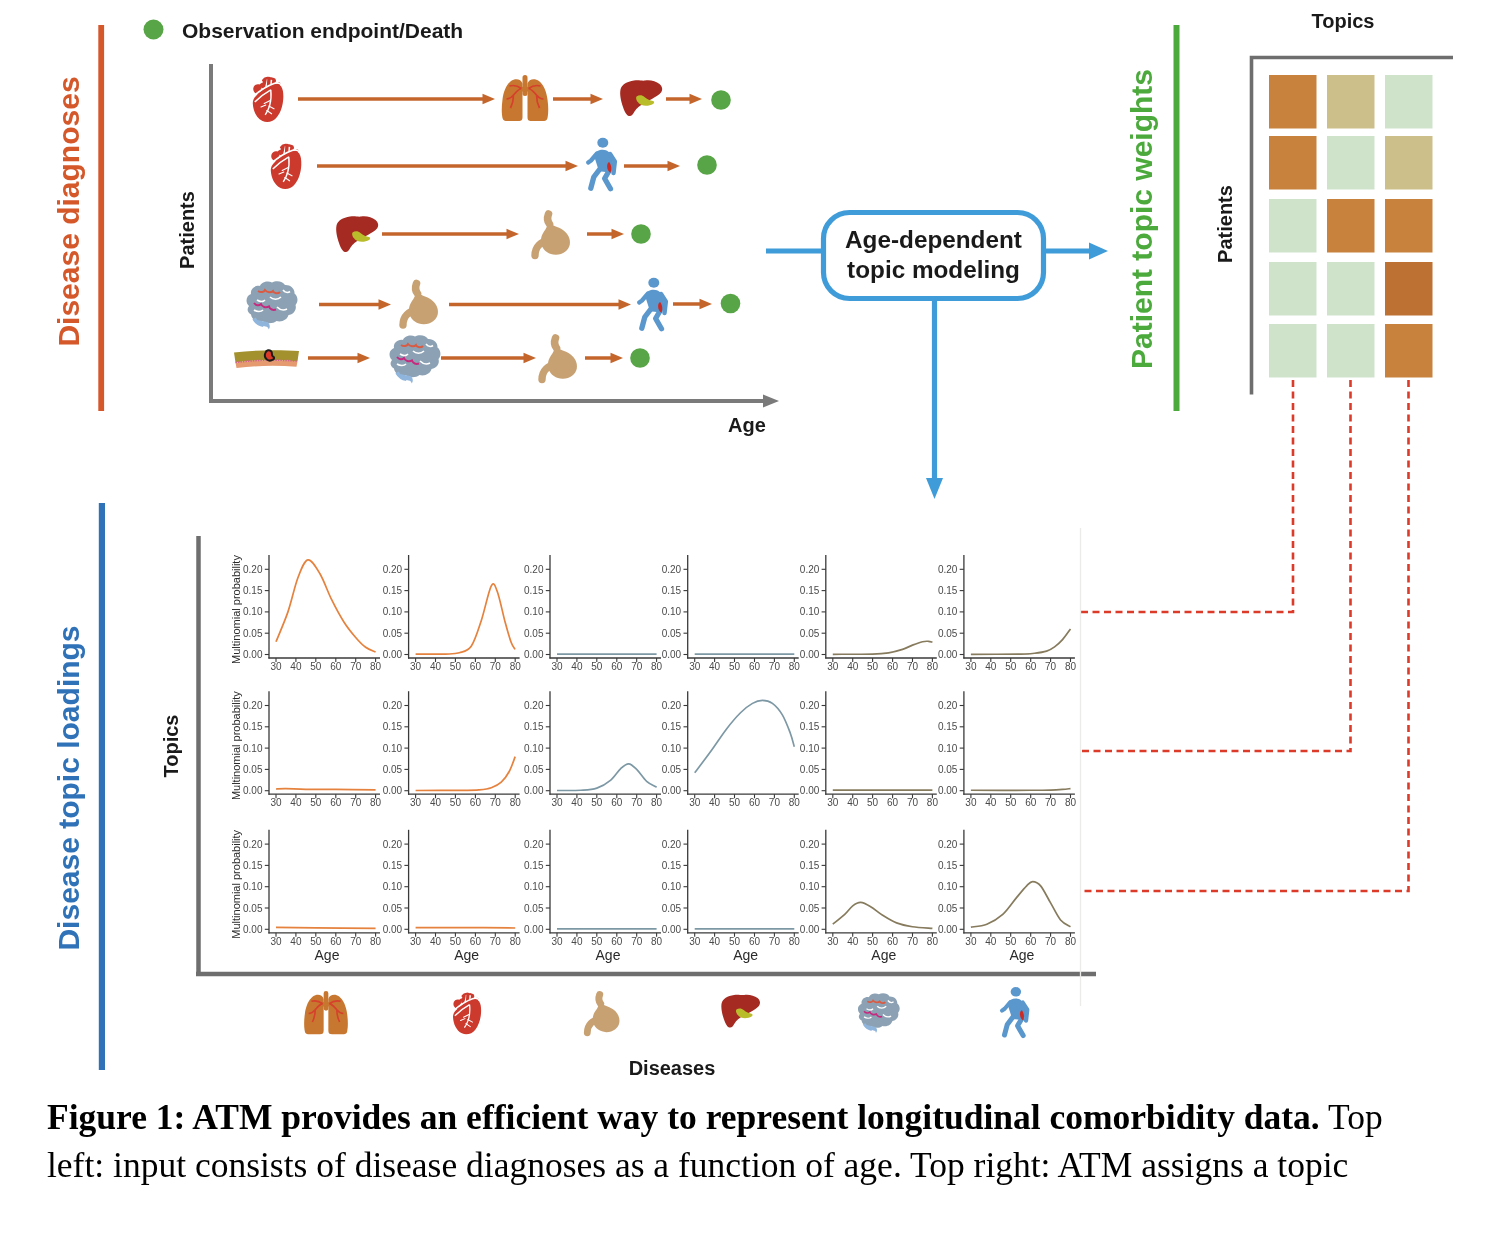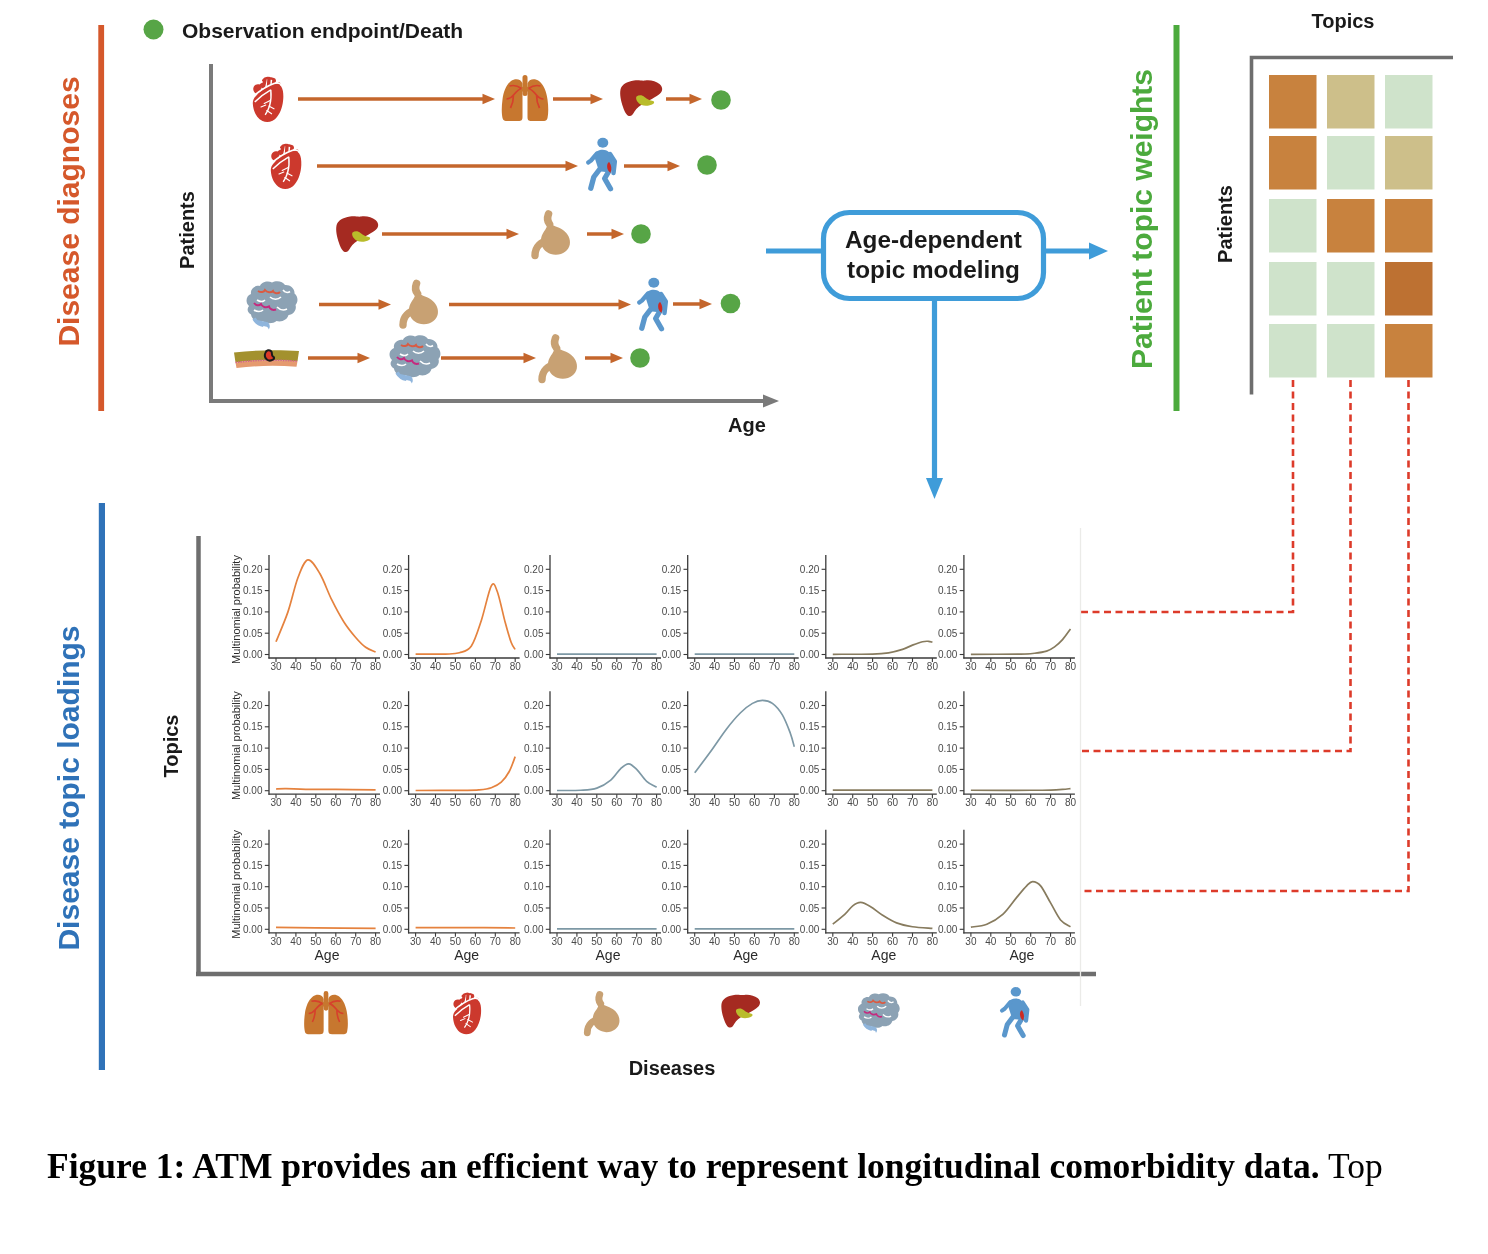--- a/index.html
+++ b/index.html
@@ -1,17 +1,17 @@
 <!DOCTYPE html>
 <html><head><meta charset="utf-8">
 <style>
 html,body{margin:0;padding:0;background:#fff;}
 #page{position:relative;width:1488px;height:1254px;background:#fff;overflow:hidden;}
 #fig{position:absolute;left:0;top:0;}
-.cap{position:absolute;left:47px;top:1142px;width:1430px;font-family:"Liberation Serif",serif;font-size:35.5px;line-height:48px;color:#000;}
+.cap{position:absolute;left:47px;top:1093px;width:1430px;font-family:"Liberation Serif",serif;font-size:35.5px;line-height:48px;color:#000;}
 </style></head>
 <body>
 <div id="page">
     <div id="fig"><svg width="1488" height="1080" viewBox="0 0 1488 1080">
 <defs>
 <marker id="ah" viewBox="0 0 10 10" refX="8.5" refY="5" markerWidth="4.6" markerHeight="4.6" orient="auto-start-reverse">
   <path d="M 0.5 0.6 L 9.5 5 L 0.5 9.4 z" fill="CTX" stroke="none"></path>
 </marker>
 <g id="heart">
   <path d="M -4.5 -13 L -3 -20 M 0.5 -13.5 L 1 -21.5 M 5 -13 L 6 -20 M 8.5 -11.5 L 11 -16" stroke="#cc392d" stroke-width="3.4" stroke-linecap="round"></path>
@@ -616,13 +616,14 @@
         <text x="1021.9" y="960.3" text-anchor="middle" font-family="Liberation Sans, sans-serif" font-size="14px" fill="#2a2a2a">Age</text>
         <use href="#lungs" transform="translate(326.0 1014.0) scale(0.940)"></use>
         <use href="#heart" transform="translate(467.0 1014.0) scale(0.920)"></use>
         <use href="#stomach" transform="translate(602.0 1013.0) scale(0.920)"></use>
         <use href="#liver" transform="translate(740.5 1011.0) scale(0.920)"></use>
         <use href="#brain" transform="translate(878.0 1012.0) scale(0.820)"></use>
         <use href="#person" transform="translate(1017.0 1013.0) scale(0.950)"></use>
       </svg></div>
 <div class="cap">
 <div><b>Figure 1: ATM provides an efficient way to represent longitudinal comorbidity data.</b> Top</div>
+<div>left: input consists of disease diagnoses as a function of age. Top right: ATM assigns a topic</div>
 </div>
 </div>
 </body></html>

